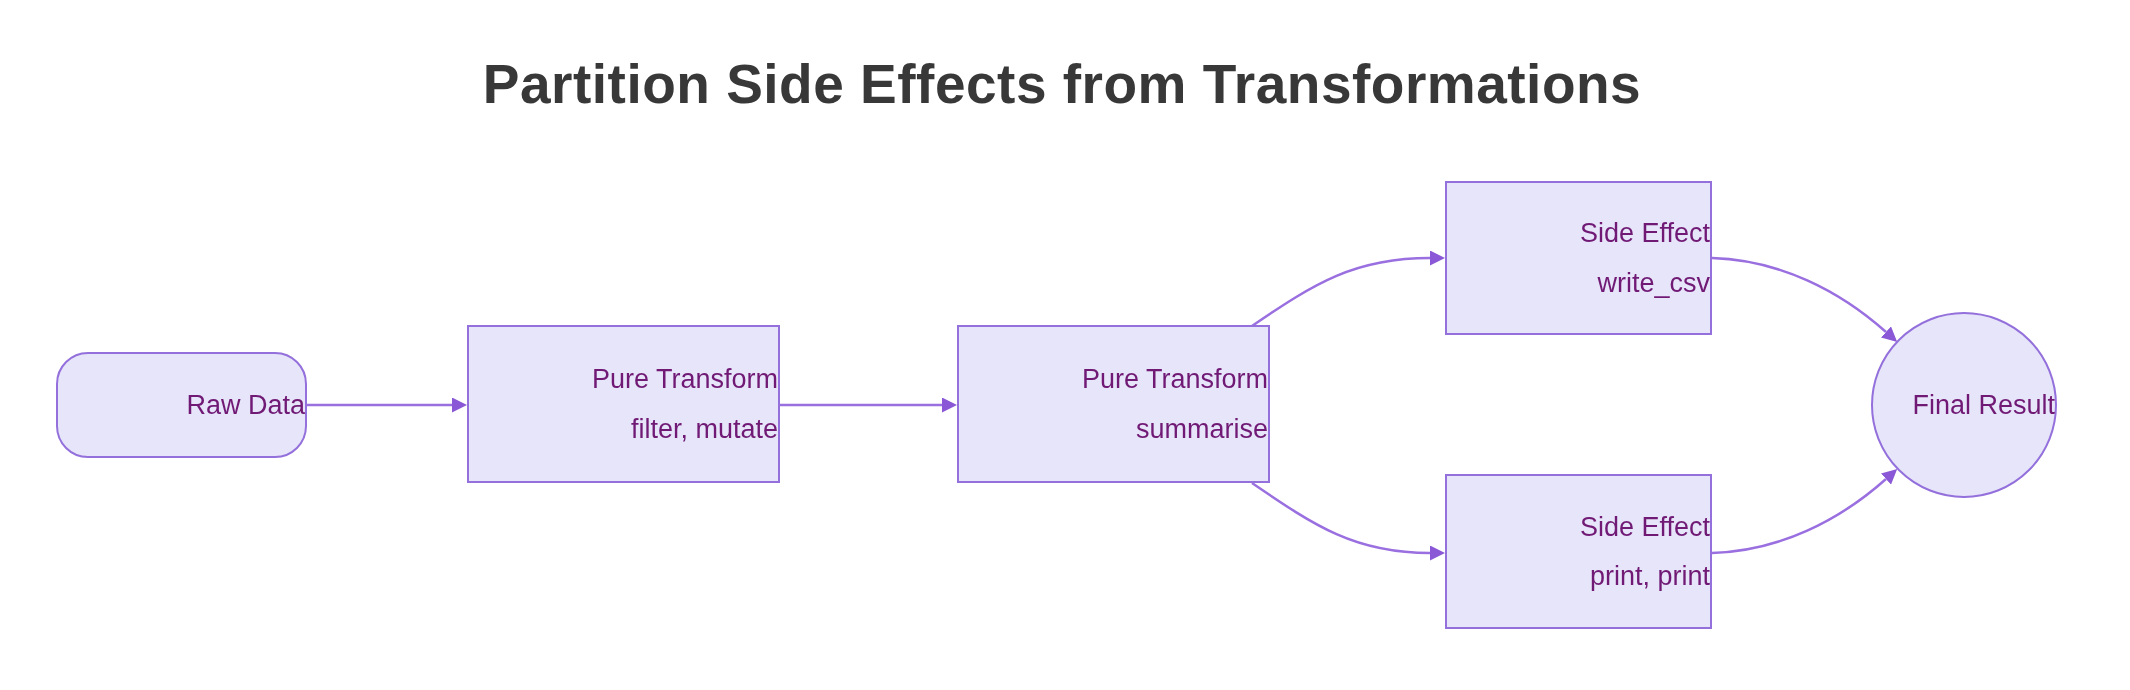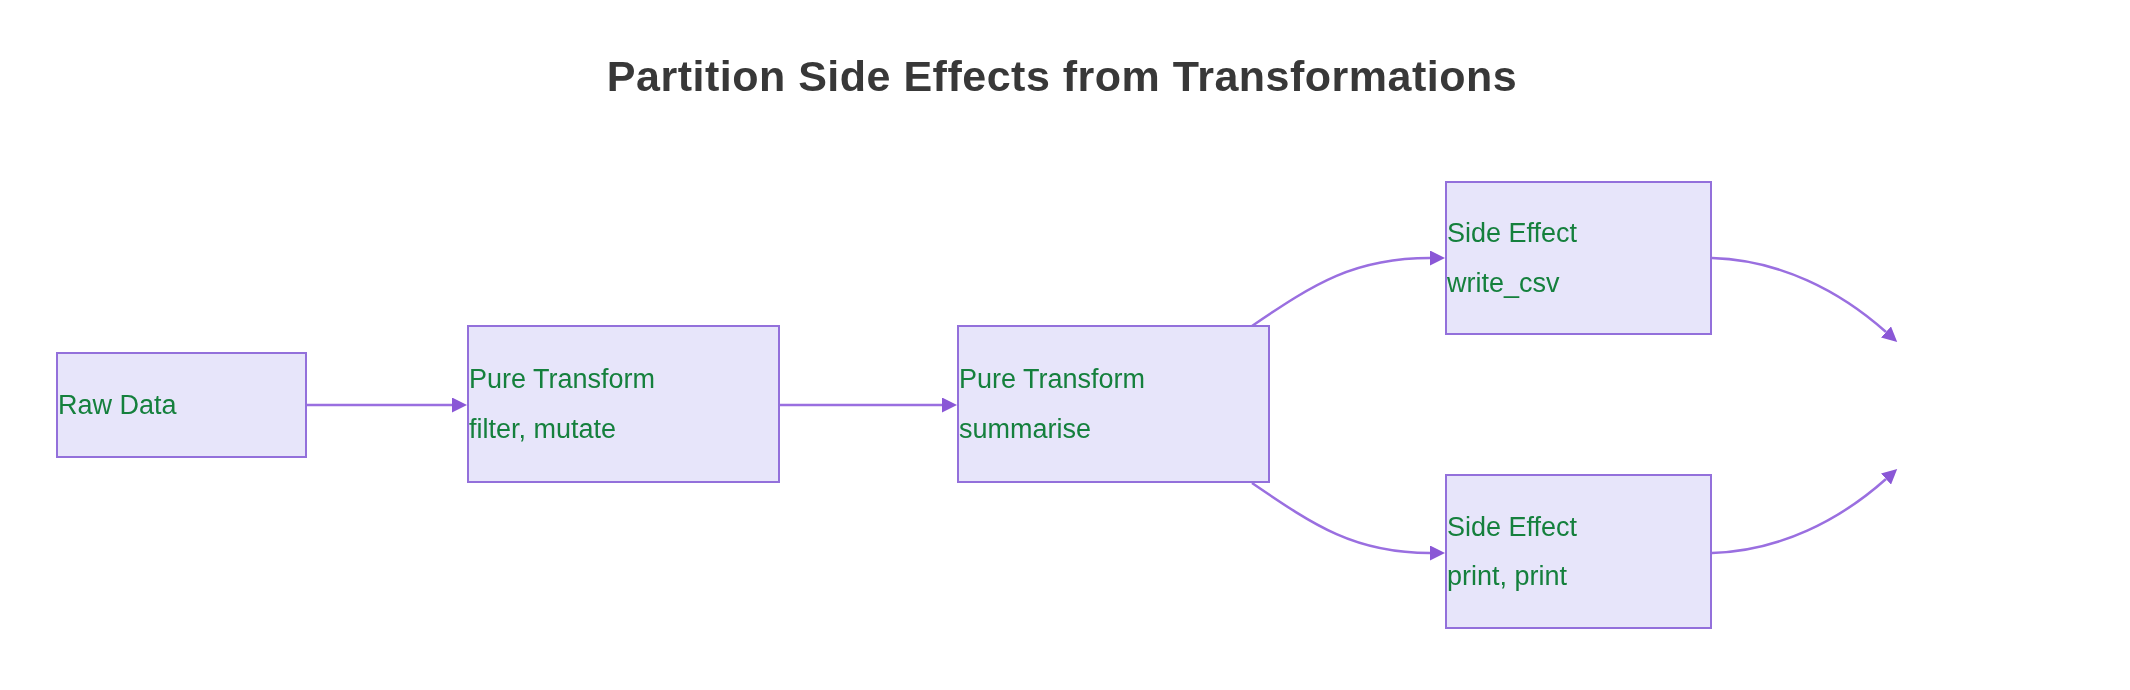--- a/index.html
+++ b/index.html
@@ -13,50 +13,50 @@
     background: #ffffff;
     overflow: hidden;
   }
 
   .diagram-title {
     position: absolute;
     top: 52px;
     left: 0;
     width: 2124px;
     text-align: center;
-    font-size: 43px;
+    font-size: 55px;
     font-weight: 700;
     color: #383838;
     letter-spacing: 0.5px;
   }
 
   .edges-layer {
     position: absolute;
     top: 0; left: 0;
     width: 2130px;
     height: 690px;
     pointer-events: none;
   }
 
   .node {
     position: absolute;
     background: #E7E5FA;
     border: 2px solid #9370DB;
     display: flex;
     flex-direction: column;
-    align-items: flex-start;
+    align-items: flex-end;
     justify-content: center;
     row-gap: 17px;
-    color: #15803d;
+    color: #701a75;
     font-size: 27px;
     line-height: 1.2;
     text-align: center;
   }
 
-  .node-raw-data          { left: 56px;   top: 352px; width: 251px; height: 106px; }
+  .node-raw-data          { left: 56px;   top: 352px; width: 251px; height: 106px; border-radius: 32px; }
   .node-transform-filter  { left: 467px;  top: 325px; width: 313px; height: 158px; }
   .node-transform-summarise { left: 957px; top: 325px; width: 313px; height: 158px; }
   .node-side-effect-write { left: 1445px; top: 181px; width: 267px; height: 154px; }
   .node-side-effect-print { left: 1445px; top: 474px; width: 267px; height: 155px; }
 
   .node-final-result {
     left: 1871px; top: 312px;
     width: 186px; height: 186px;
     border-radius: 50%;
   }
@@ -107,14 +107,17 @@
   <div class="node node-side-effect-write">
     <span class="node-line">Side Effect</span>
     <span class="node-line">write_csv</span>
   </div>
 
   <div class="node node-side-effect-print">
     <span class="node-line">Side Effect</span>
     <span class="node-line">print, print</span>
   </div>
 
+  <div class="node node-final-result">
+    <span class="node-line">Final Result</span>
+  </div>
 
 </div>
 
 </body></html>

